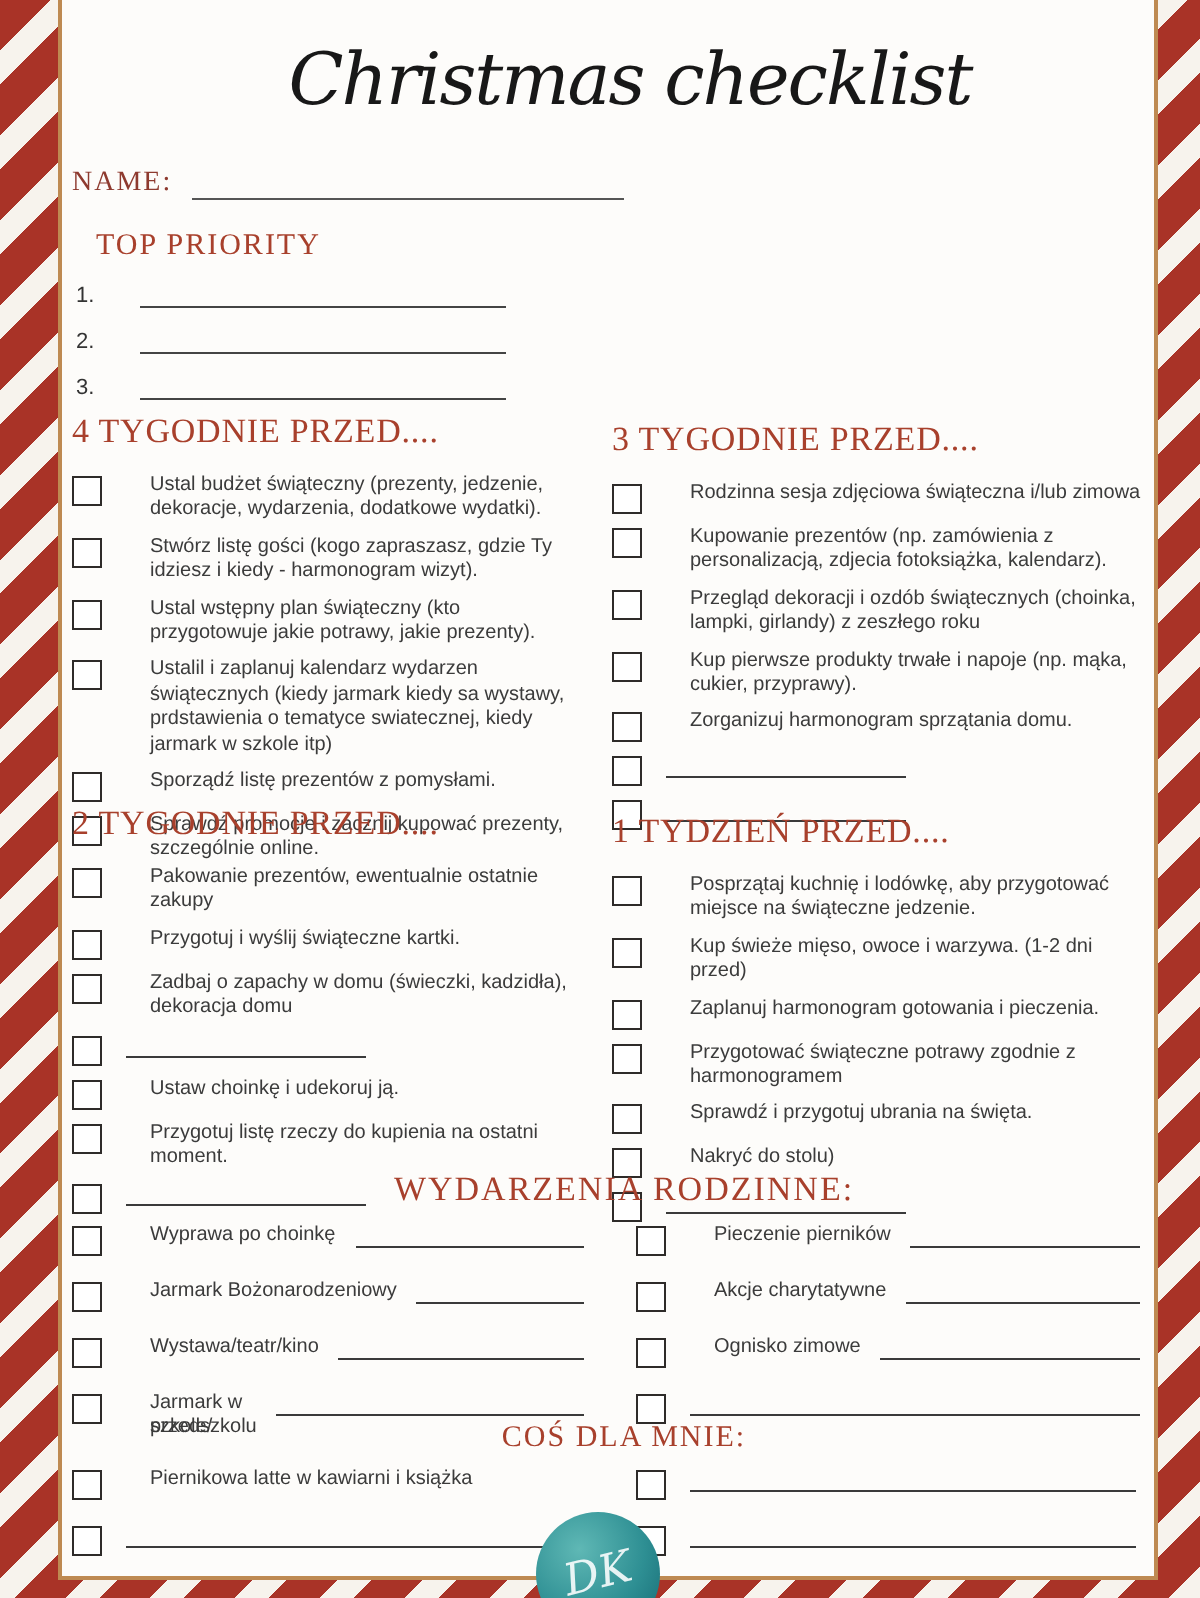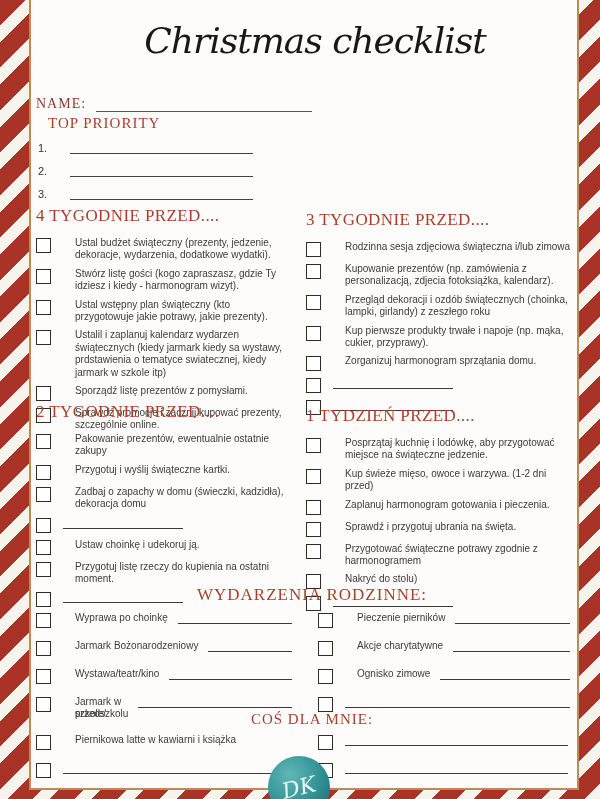--- a/index.html
+++ b/index.html
@@ -22,21 +22,21 @@
     text-align:center;
     font-family:"DejaVu Serif", serif; font-style:italic;
     font-size:36px; color:#181818; letter-spacing:-1px;
     line-height:82px; font-weight:400;
   }
   .name-row{
     position:absolute; left:36px; top:84px; display:flex; align-items:flex-end;
   }
   .name-label{
     font-family:"Liberation Serif", serif; color:#8E3A2F;
-    font-size:14px; letter-spacing:1px;margin-top:12px;
+    font-size:14px; letter-spacing:1px;
   }
   .name-line{ width:216px; border-bottom:1.2px solid #555; height:13px; margin-left:10px;}
   .prio{ position:absolute; left:38px; top:115px; width:240px;}
   .prio-head{
     font-family:"Liberation Serif", serif; color:#A8402C;
     font-size:15px; letter-spacing:1px; margin-bottom:8px;margin-left:10px;
   }
   .prio-row{ display:flex; align-items:flex-end; margin-bottom:9px; }
   .prio-num{ font-size:11px; color:#333; width:20px; }
   .prio-line{ width:183px; border-bottom:1.2px solid #444; height:13px; margin-left:12px;}
@@ -222,25 +222,25 @@
       <div class="check-row">
         <span class="checkbox"></span>
         <span class="check-label">Kup świeże mięso, owoce i warzywa. (1-2 dni przed)</span>
       </div>
       <div class="check-row">
         <span class="checkbox"></span>
         <span class="check-label">Zaplanuj harmonogram gotowania i pieczenia.</span>
       </div>
       <div class="check-row">
         <span class="checkbox"></span>
+        <span class="check-label">Przygotować świąteczne potrawy zgodnie z harmonogramem</span>
+      </div>
+      <div class="check-row">
+        <span class="checkbox"></span>
         <span class="check-label">Sprawdź i przygotuj ubrania na święta.</span>
-      </div>
-      <div class="check-row">
-        <span class="checkbox"></span>
-        <span class="check-label">Przygotować świąteczne potrawy zgodnie z harmonogramem</span>
       </div>
       <div class="check-row">
         <span class="checkbox"></span>
         <span class="check-label">Nakryć do stolu)</span>
       </div>
       <div class="check-row">
         <span class="checkbox"></span>
         <span class="fill-line solo"></span>
       </div>
     </div>

